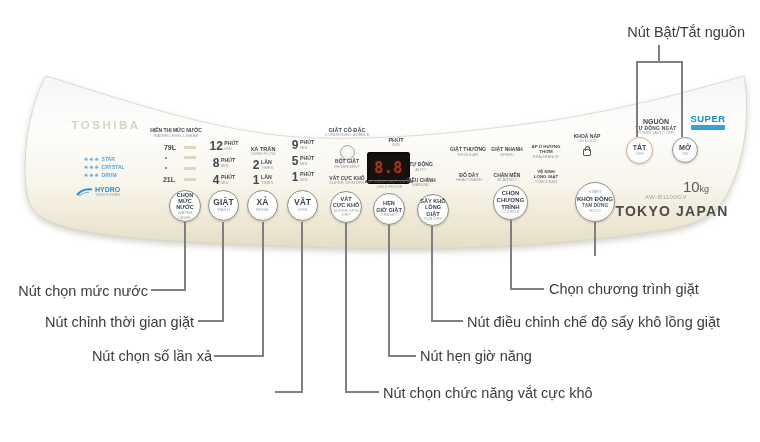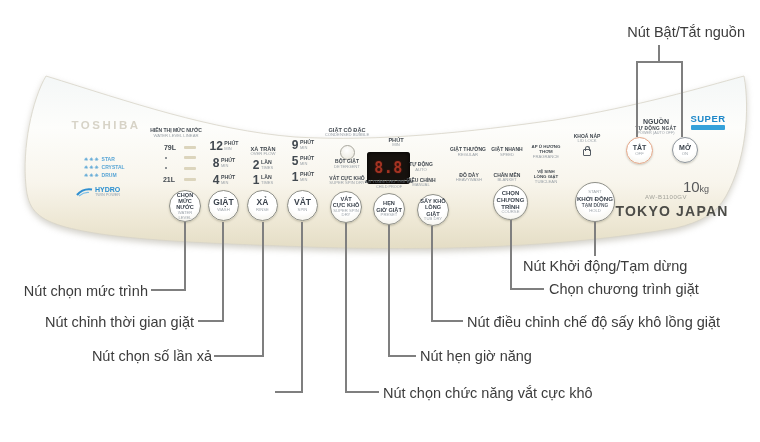--- a/index.html
+++ b/index.html
@@ -338,22 +338,21 @@
   <div class="line" style="left:345px;top:391px;width:34px;height:2px;"></div>
   <div class="line" style="left:388px;top:225px;width:2px;height:132px;"></div>
   <div class="line" style="left:388px;top:355px;width:28px;height:2px;"></div>
   <div class="line" style="left:431px;top:226px;width:2px;height:96px;"></div>
   <div class="line" style="left:431px;top:320px;width:32px;height:2px;"></div>
   <div class="line" style="left:510px;top:220px;width:2px;height:70px;"></div>
   <div class="line" style="left:510px;top:288px;width:34px;height:2px;"></div>
   <div class="line" style="left:594px;top:222px;width:2px;height:34px;"></div>
 
   <div class="note" style="left:575px;top:24px;width:170px;text-align:right;">Nút Bật/Tắt nguồn</div>
-  <div class="note" style="right:612px;top:283px;">Nút chọn mức trình</div>
+  <div class="note" style="right:612px;top:283px;">Nút chọn mức nước</div>
   <div class="note" style="right:566px;top:314px;">Nút chỉnh thời gian giặt</div>
   <div class="note" style="right:548px;top:348px;">Nút chọn số lần xả</div>
   <div class="note" style="left:383px;top:385px;">Nút chọn chức năng vắt cực khô</div>
   <div class="note" style="left:420px;top:348px;">Nút hẹn giờ năng</div>
   <div class="note" style="left:549px;top:281px;">Chọn chương trình giặt</div>
   <div class="note" style="left:467px;top:314px;">Nút điều chỉnh chế độ sấy khô lồng giặt</div>
-  <div class="note" style="left:523px;top:258px;">Nút Khởi động/Tạm dừng</div>
 
 </div>
 
 </body></html>

